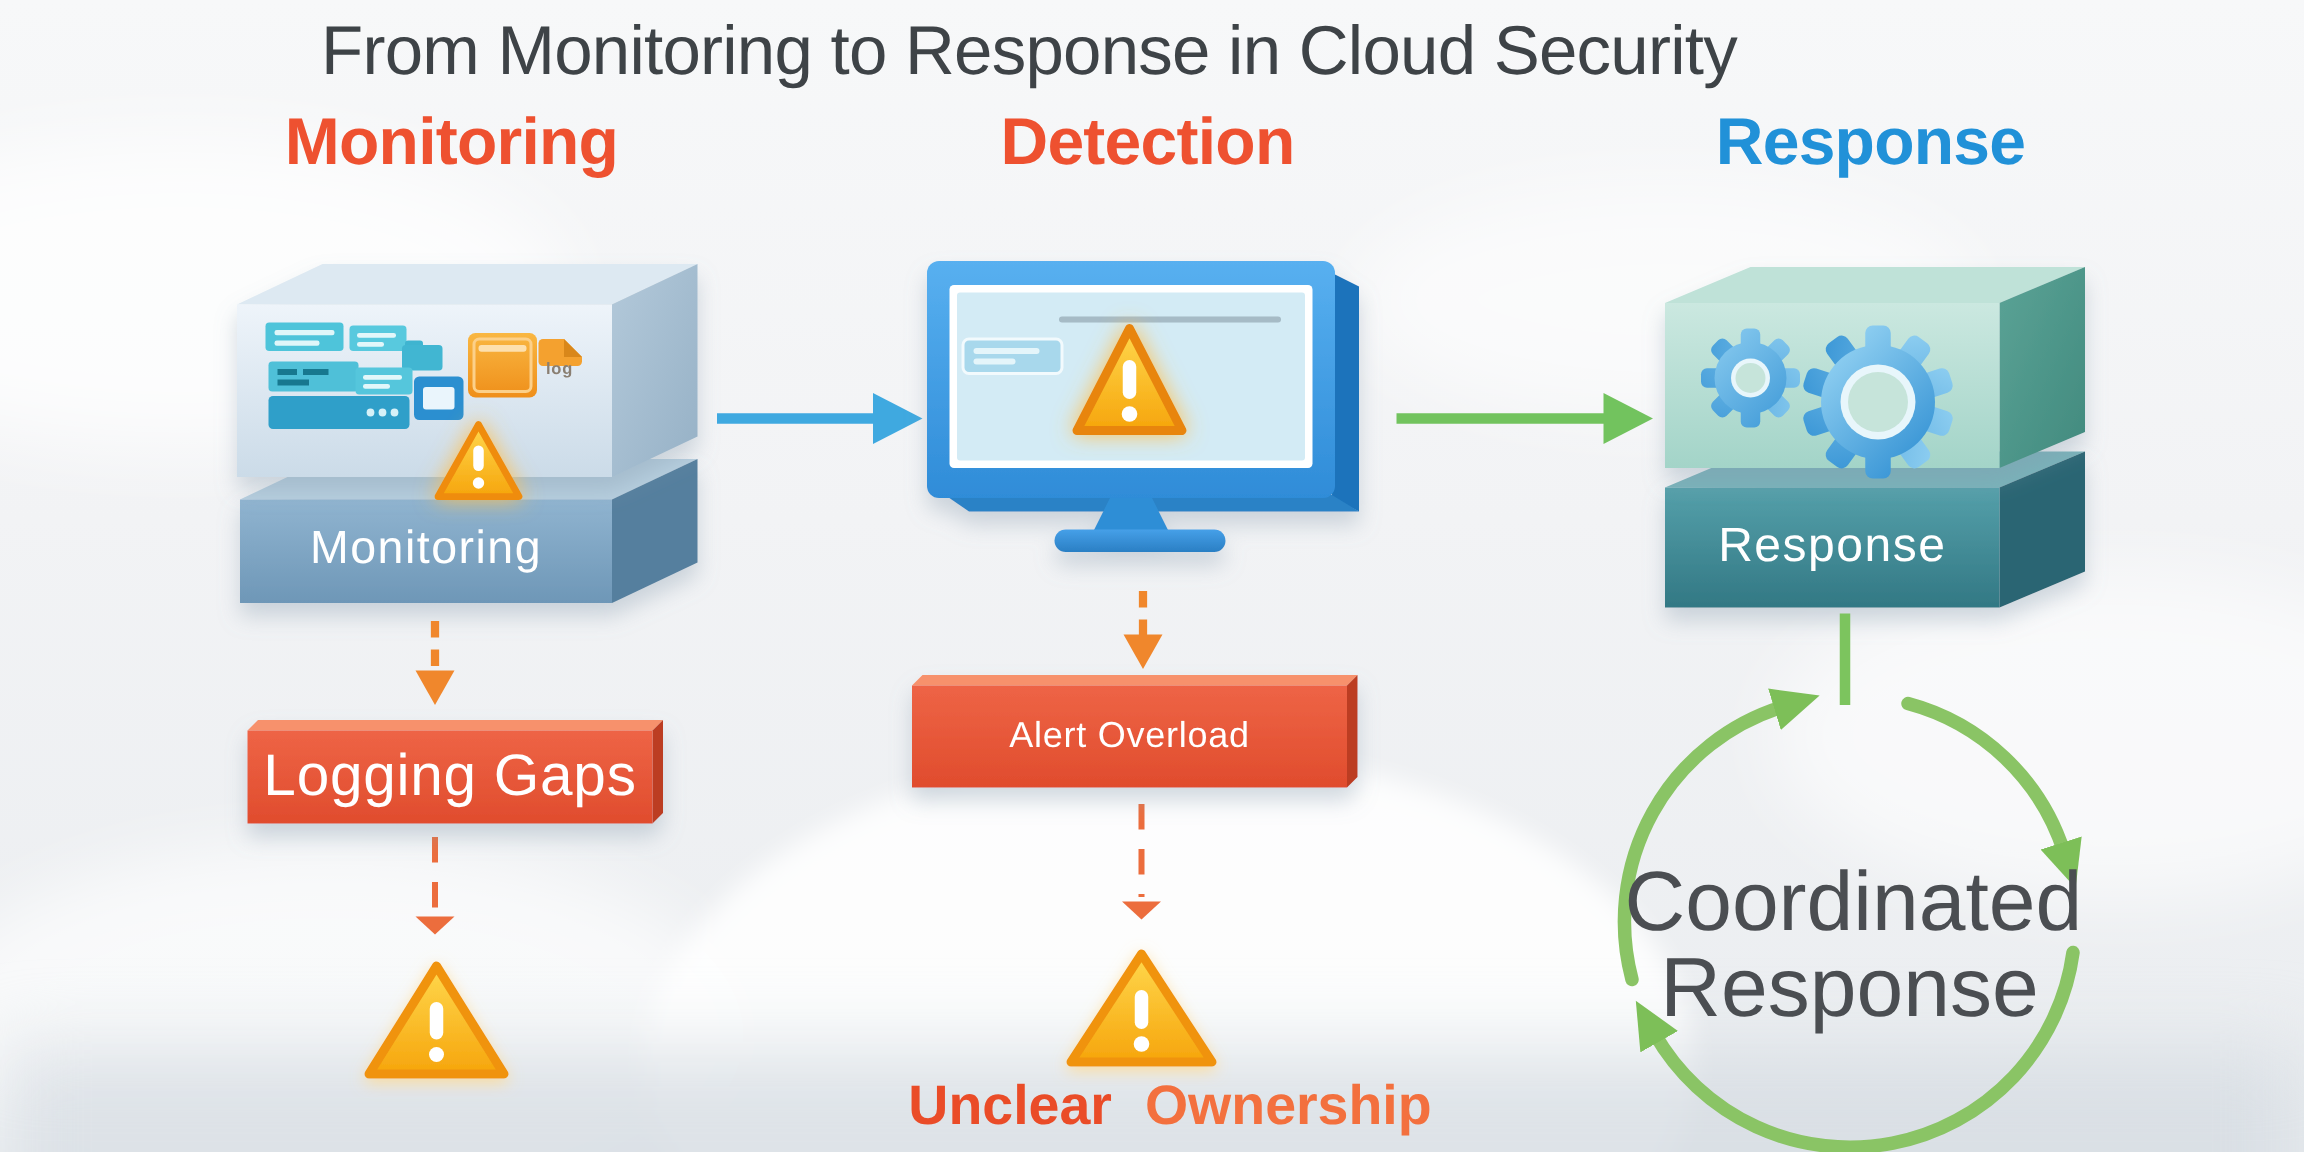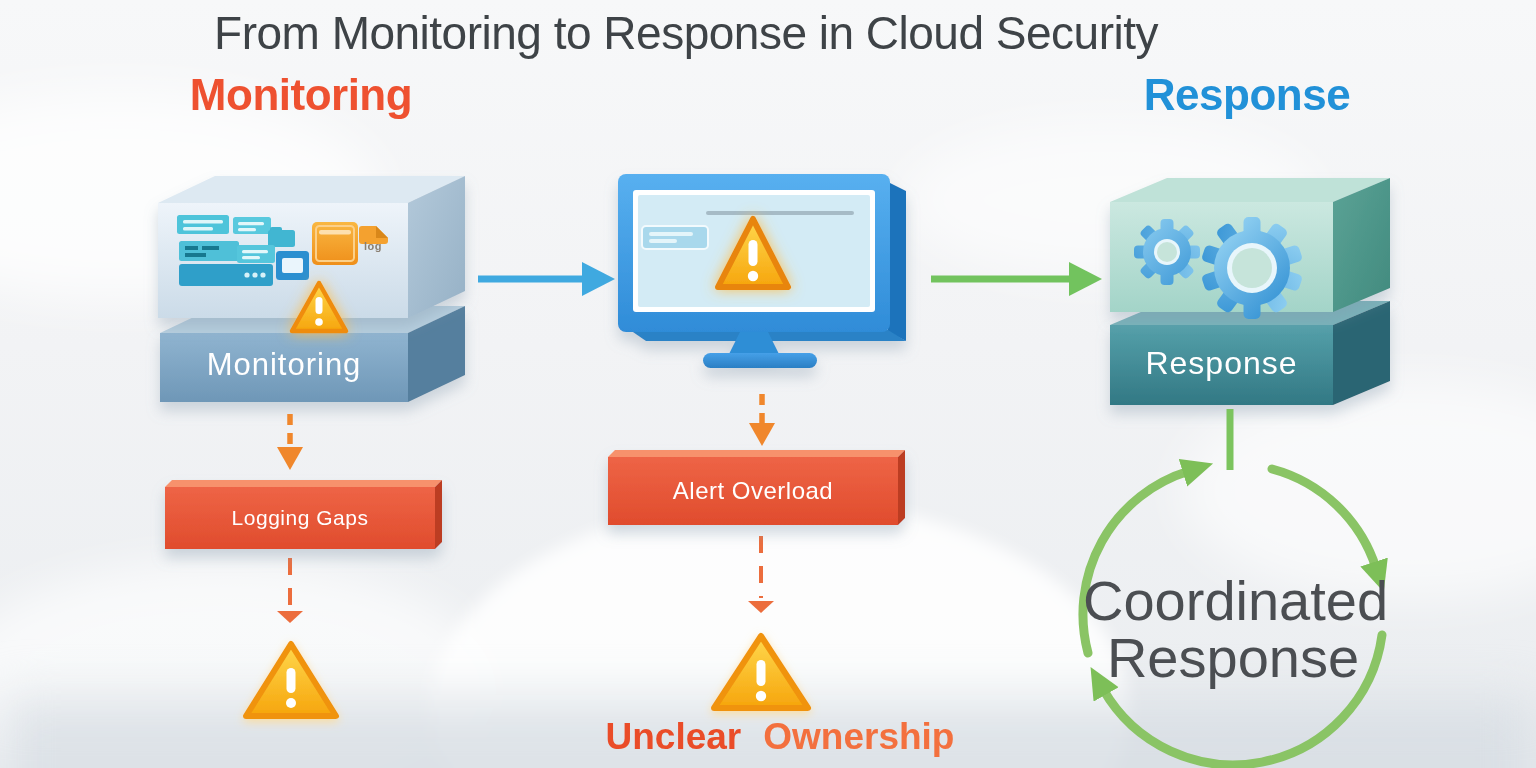--- a/index.html
+++ b/index.html
@@ -25,21 +25,21 @@
   .warm{color:#ee5130;}
   .cool{color:#2191d8;}
   .h-mon{left:146px;}
   .h-det{left:610px;}
   .h-resp{left:1092px;}
   .box-label{color:#ffffff;text-align:center;font-weight:500;letter-spacing:1px;}
   .lbl-mon{left:160px;top:347px;width:248px;font-size:31px;}
   .lbl-resp{left:1110px;top:345px;width:223px;font-size:32px;}
   .issue-label{
     display:flex;align-items:center;justify-content:center;
-    color:#ffffff;font-size:21px;font-weight:500;letter-spacing:.5px;
+    color:#ffffff;font-size:39px;font-weight:500;letter-spacing:.5px;
   }
   .issue-lg{left:165px;top:487px;width:270px;height:62px;}
   .issue-ao{left:608px;top:457px;width:290px;height:68px;font-size:24px;}
   .log-badge{left:352px;top:240px;width:42px;text-align:center;font-size:11px;font-weight:700;color:#8a7f72;letter-spacing:.5px;}
   .outcome{left:560px;top:716px;width:440px;display:flex;justify-content:center;gap:22px;font-size:37px;font-weight:600;}
   .ow1{color:#ea4c28;}
   .ow2{color:#f3703e;}
   .cycle-text{left:1083px;width:300px;text-align:center;font-size:56px;font-weight:500;color:#4b4e52;}
   .cyc1{top:568px;}
   .cyc2{top:625px;}
@@ -276,20 +276,21 @@
     <g stroke="#8ac465" stroke-width="9" fill="none" stroke-linecap="round">
       <path d="M 1088,653 A 150,150 0 0 1 1189,471" marker-end="url(#mArrow)"></path>
       <path d="M 1272,469 A 150,150 0 0 1 1376,568" marker-end="url(#mArrow)"></path>
       <path d="M 1382,635 A 150,150 0 0 1 1103,689" marker-end="url(#mArrow)"></path>
     </g>
   </svg>
 
   <h1 class="txt title">From Monitoring to Response in Cloud Security</h1>
 
   <div class="txt stage-heading warm h-mon">Monitoring</div>
+  <div class="txt stage-heading warm h-det">Detection</div>
   <div class="txt stage-heading cool h-resp">Response</div>
 
   <div class="txt log-badge">log</div>
   <div class="txt box-label lbl-mon">Monitoring</div>
   <div class="txt box-label lbl-resp">Response</div>
 
   <div class="txt issue-label issue-lg">Logging Gaps</div>
   <div class="txt issue-label issue-ao">Alert Overload</div>
 
   <div class="txt outcome">

